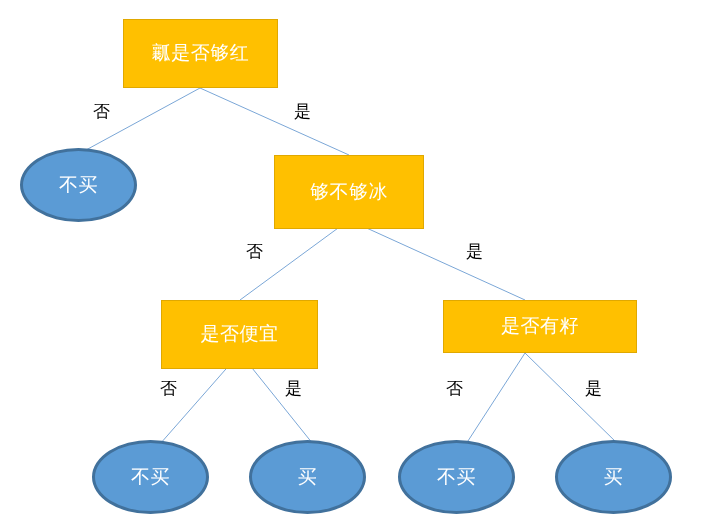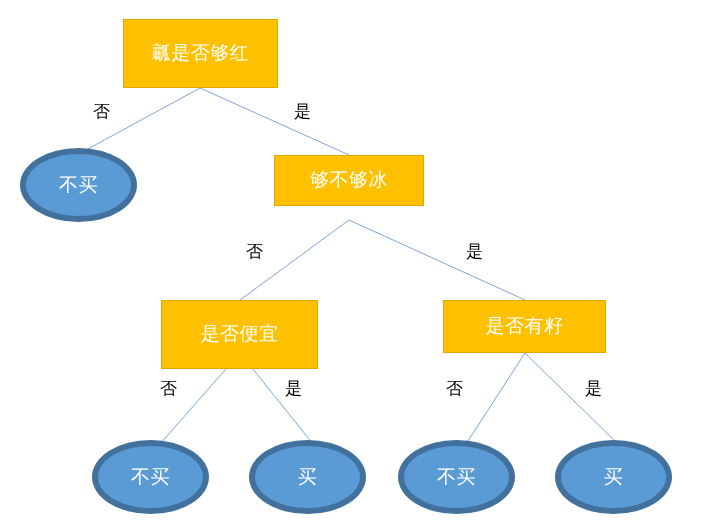--- a/index.html
+++ b/index.html
@@ -37,21 +37,21 @@
     box-sizing: border-box;
   }
   .node.decision {
     background: #FFC000;
     border: 1px solid #E0A800;
     font-size: 19px;
     font-weight: 400;
   }
   .node.leaf {
     background: #5B9BD5;
-    border: 6px solid #404040;
+    border: 3px solid #404040;
     border-radius: 50%;
     font-size: 19px;
     font-weight: 400;
   }
   .edge-label {
     position: absolute;
     color: #000000;
     font-size: 17px;
     line-height: 1;
     white-space: nowrap;
@@ -67,23 +67,23 @@
       <line x1="349" y1="220" x2="240" y2="300" stroke="#7BA7D7" stroke-width="1"></line>
       <line x1="349" y1="220" x2="525" y2="300" stroke="#7BA7D7" stroke-width="1"></line>
       <line x1="240" y1="353" x2="160" y2="444" stroke="#7BA7D7" stroke-width="1"></line>
       <line x1="240" y1="353" x2="313" y2="444" stroke="#7BA7D7" stroke-width="1"></line>
       <line x1="525" y1="353" x2="466" y2="444" stroke="#7BA7D7" stroke-width="1"></line>
       <line x1="525" y1="353" x2="618" y2="444" stroke="#7BA7D7" stroke-width="1"></line>
     </svg>
   <div id="node-layer">
       <div class="node decision" style="left: 123px; top: 19px; width: 155px; height: 69px; background: rgb(255, 192, 0); border-color: rgb(224, 168, 0); color: rgb(255, 255, 255);">瓤是否够红</div>
       <div class="node leaf" style="left: 20px; top: 148px; width: 117px; height: 74px; background: rgb(91, 155, 213); border-color: rgb(65, 113, 156); color: rgb(255, 255, 255);">不买</div>
-      <div class="node decision" style="left: 274px; top: 155px; width: 150px; height: 51px; background: rgb(255, 192, 0); border-color: rgb(224, 168, 0); color: rgb(255, 255, 255);">够不够冰</div>
+      <div class="node decision" style="left: 274px; top: 155px; width: 150px; height: 74px; background: rgb(255, 192, 0); border-color: rgb(224, 168, 0); color: rgb(255, 255, 255);">够不够冰</div>
       <div class="node decision" style="left: 161px; top: 300px; width: 157px; height: 69px; background: rgb(255, 192, 0); border-color: rgb(224, 168, 0); color: rgb(255, 255, 255);">是否便宜</div>
-      <div class="node decision" style="left: 443px; top: 300px; width: 163px; height: 53px; background: rgb(255, 192, 0); border-color: rgb(224, 168, 0); color: rgb(255, 255, 255);">是否有籽</div>
+      <div class="node decision" style="left: 443px; top: 300px; width: 194px; height: 53px; background: rgb(255, 192, 0); border-color: rgb(224, 168, 0); color: rgb(255, 255, 255);">是否有籽</div>
       <div class="node leaf" style="left: 92px; top: 440px; width: 117px; height: 74px; background: rgb(91, 155, 213); border-color: rgb(65, 113, 156); color: rgb(255, 255, 255);">不买</div>
       <div class="node leaf" style="left: 249px; top: 440px; width: 117px; height: 74px; background: rgb(91, 155, 213); border-color: rgb(65, 113, 156); color: rgb(255, 255, 255);">买</div>
       <div class="node leaf" style="left: 398px; top: 440px; width: 117px; height: 74px; background: rgb(91, 155, 213); border-color: rgb(65, 113, 156); color: rgb(255, 255, 255);">不买</div>
       <div class="node leaf" style="left: 555px; top: 440px; width: 117px; height: 74px; background: rgb(91, 155, 213); border-color: rgb(65, 113, 156); color: rgb(255, 255, 255);">买</div>
     </div>
   <div id="label-layer">
       <div class="edge-label" style="left: 93px; top: 103px; color: rgb(0, 0, 0);">否</div>
       <div class="edge-label" style="left: 294px; top: 103px; color: rgb(0, 0, 0);">是</div>
       <div class="edge-label" style="left: 246px; top: 243px; color: rgb(0, 0, 0);">否</div>
       <div class="edge-label" style="left: 466px; top: 243px; color: rgb(0, 0, 0);">是</div>

